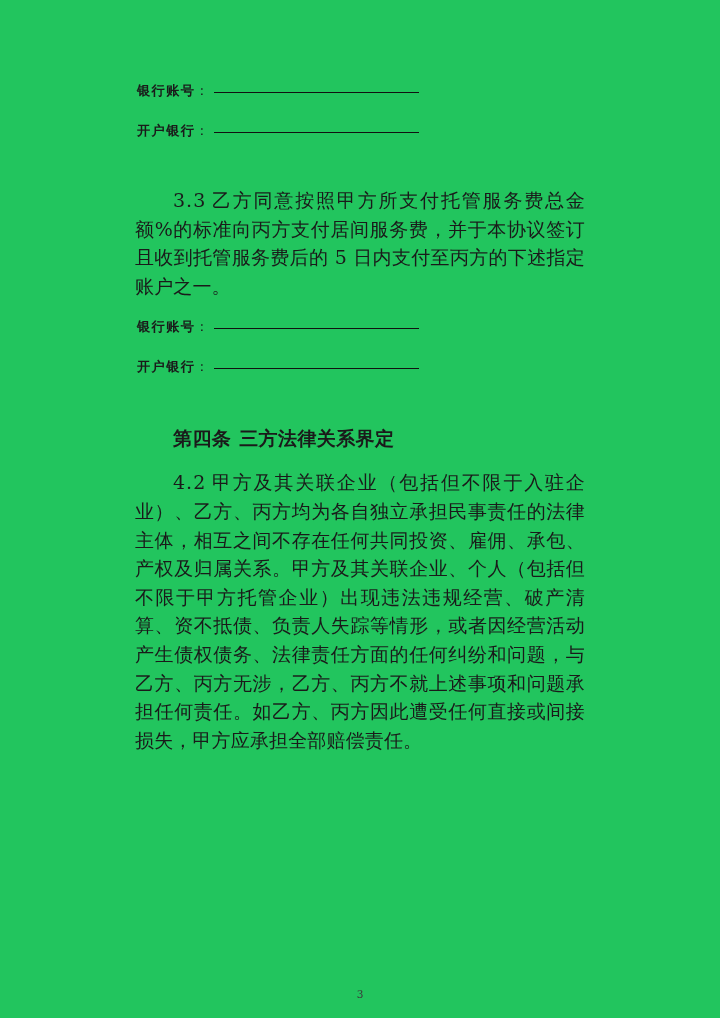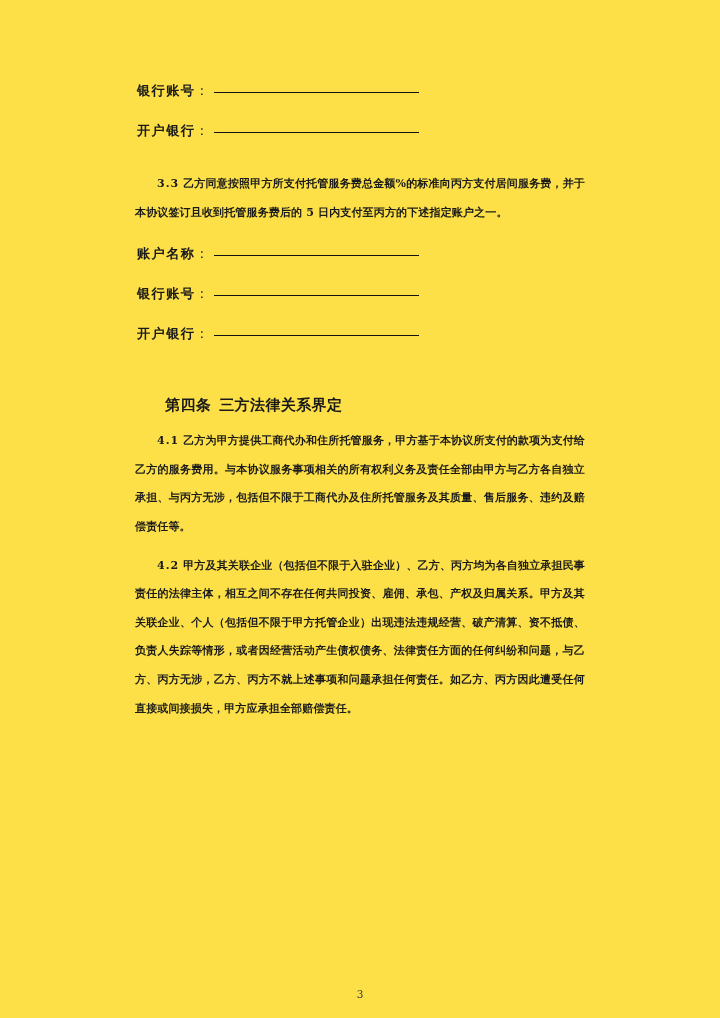--- a/index.html
+++ b/index.html
@@ -5,21 +5,21 @@
 <style>
   html, body {
     margin: 0;
     padding: 0;
     background: #ffffff;
   }
   .page {
     position: relative;
     width: 720px;
     height: 1018px;
-    background: #fde047;
+    background: #22c55e;
     overflow: hidden;
     font-family: "DejaVu Serif", "Liberation Serif", serif;
     color: #1a1a1a;
   }
   .content {
     position: absolute;
     left: 135px;
     top: 82px;
     width: 450px;
   }
@@ -49,40 +49,40 @@
     display: inline-block;
     width: 205px;
     border-bottom: 1.6px solid #111;
     vertical-align: 2px;
     height: 1px;
     margin-left: 2px;
   }
 
   
   .para {
-    margin: 0 0 10px 0;
-    font-size: 11px;
+    margin: 16px 0 10px 0;
+    font-size: 19px;
     line-height: 28.6px;
     text-align: justify;
     text-justify: inter-ideograph;
-    font-weight: 700;
+    font-weight: 400;
     letter-spacing: 0.15px;
   }
   .para.indent {
     text-indent: 2em;
   }
   .para .lead-num {
     letter-spacing: 1px;
     margin-right: 4px;
   }
 
   
   .heading {
     margin: 18px 0 8px 0;
-    font-size: 15px;
+    font-size: 19px;
     line-height: 28px;
     font-weight: 700;
     letter-spacing: 0.4px;
     text-indent: 2em;
   }
   .heading .gap {
     display: inline-block;
     width: 8px;
   }
 
@@ -114,39 +114,35 @@
     <div class="field-row">
       <span class="field-label">开户银行</span><span class="field-colon">：</span><span class="field-line"></span>
     </div>
 
     <div class="spacer-sm"></div>
 
     <p class="para indent"><span class="lead-num">3.3</span><span>乙方同意按照甲方所支付托管服务费总金额%的标准向丙方支付居间服务费，并于本协议签订且收到托管服务费后的 5 日内支付至丙方的下述指定账户之一。</span></p>
 
     <div class="spacer-sm"></div>
 
-    <div class="field-row">
-      <span class="field-label">账户名称</span><span class="field-colon">：</span><span class="field-line"></span>
-    </div>
 
     <div class="field-row">
       <span class="field-label">银行账号</span><span class="field-colon">：</span><span class="field-line"></span>
     </div>
 
     <div class="field-row">
       <span class="field-label">开户银行</span><span class="field-colon">：</span><span class="field-line"></span>
     </div>
 
     <div class="spacer-sm"></div>
 
 
 
     <p class="heading"><span>第四条</span><span class="gap"></span><span>三方法律关系界定</span></p>
 
-    <p class="para indent"><span class="lead-num">4.1</span><span>乙方为甲方提供工商代办和住所托管服务，甲方基于本协议所支付的款项为支付给乙方的服务费用。与本协议服务事项相关的所有权利义务及责任全部由甲方与乙方各自独立承担、与丙方无涉，包括但不限于工商代办及住所托管服务及其质量、售后服务、违约及赔偿责任等。</span></p>
 
     <p class="para indent"><span class="lead-num">4.2</span><span>甲方及其关联企业（包括但不限于入驻企业）、乙方、丙方均为各自独立承担民事责任的法律主体，相互之间不存在任何共同投资、雇佣、承包、产权及归属关系。甲方及其关联企业、个人（包括但不限于甲方托管企业）出现违法违规经营、破产清算、资不抵债、负责人失踪等情形，或者因经营活动产生债权债务、法律责任方面的任何纠纷和问题，与乙方、丙方无涉，乙方、丙方不就上述事项和问题承担任何责任。如乙方、丙方因此遭受任何直接或间接损失，甲方应承担全部赔偿责任。</span></p>
 
   </div>
 
   <div class="page-number">3</div>
 
 </div>
 
 </body></html>

